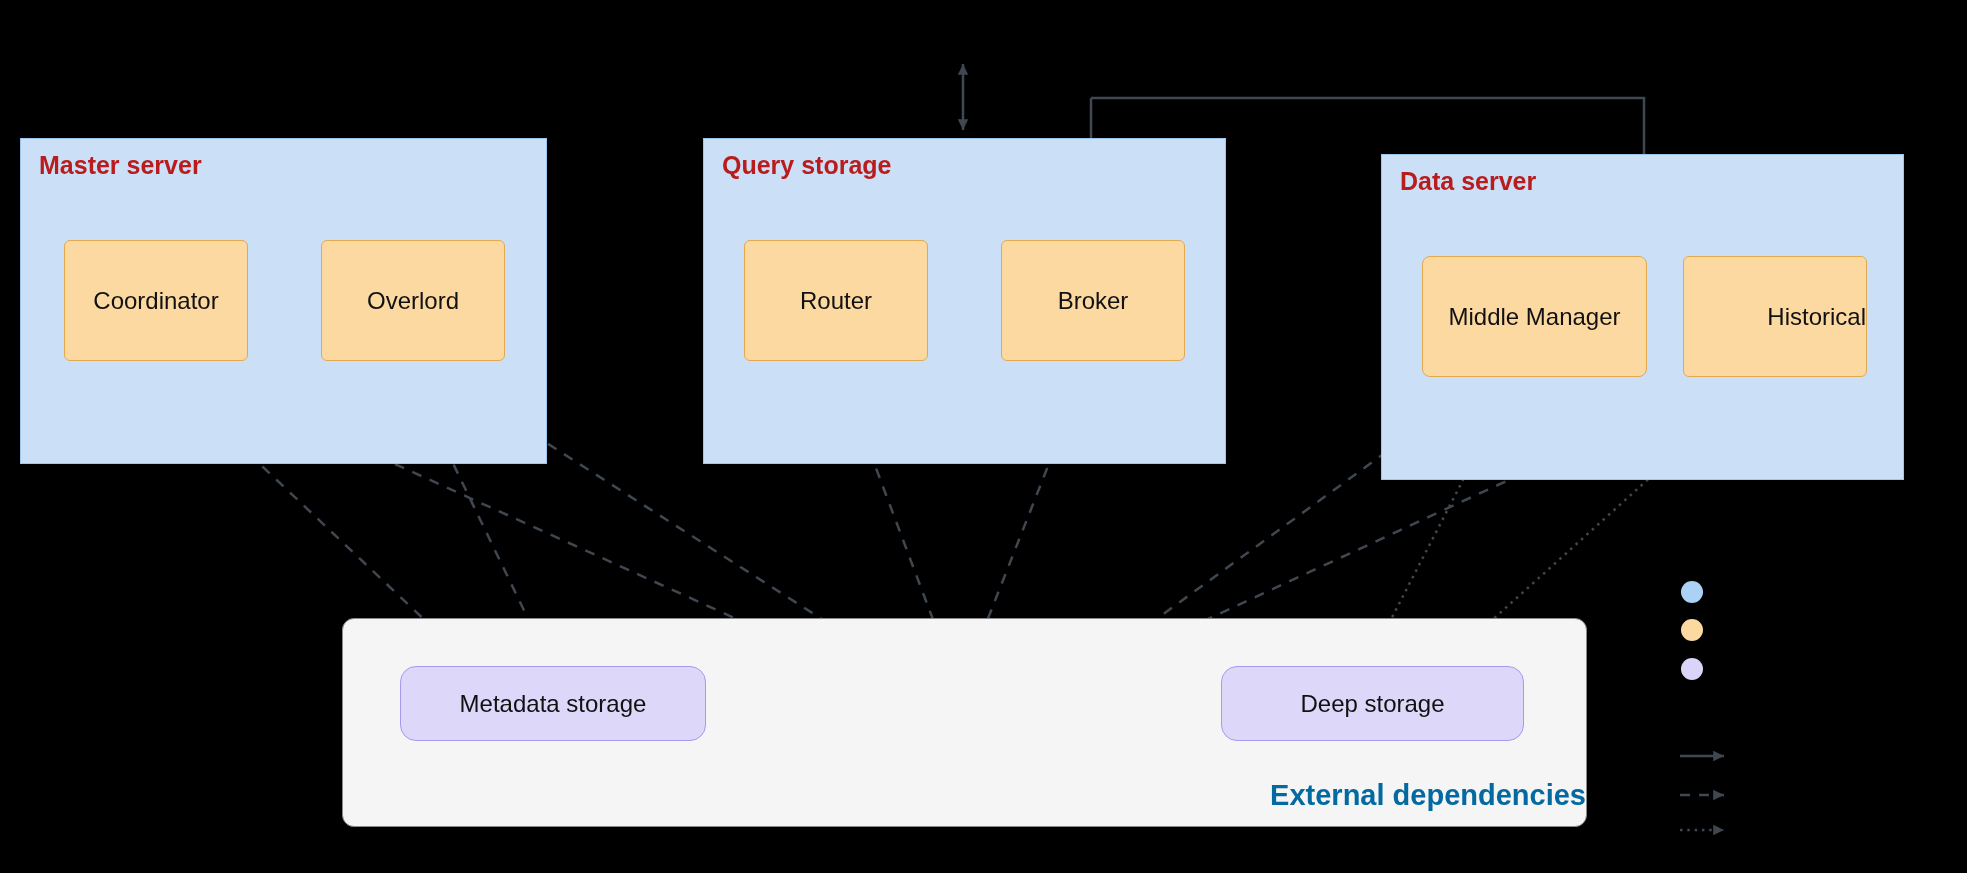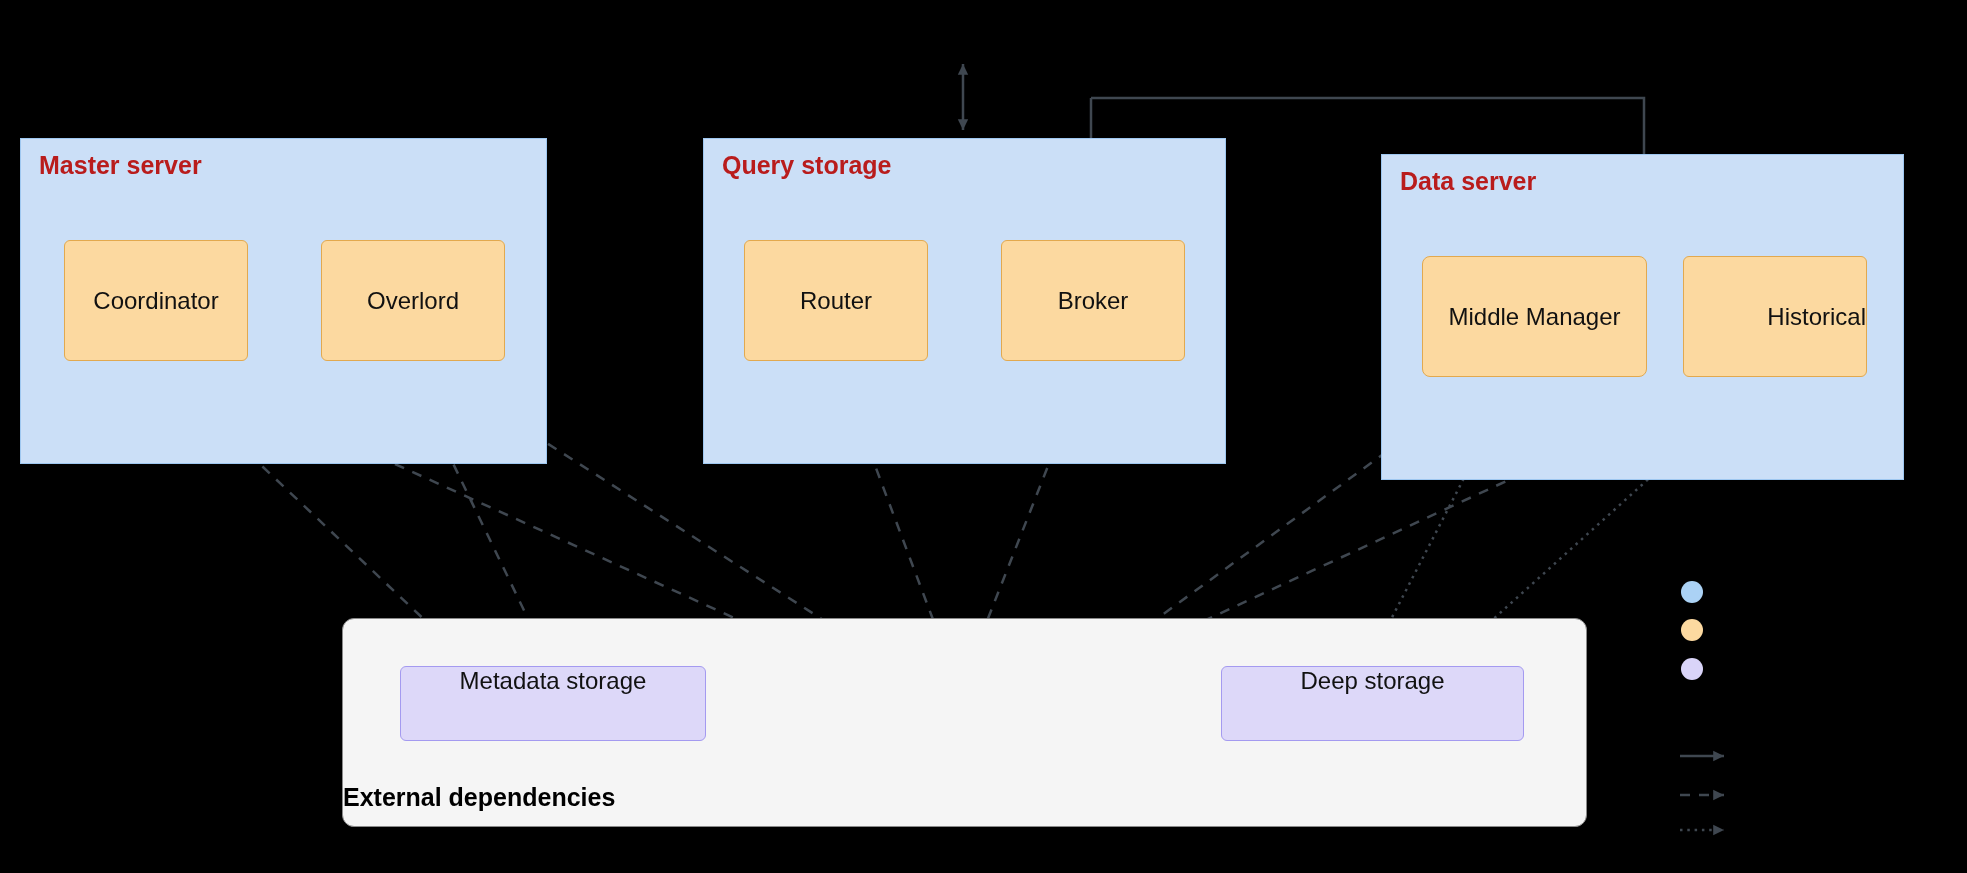--- a/index.html
+++ b/index.html
@@ -27,26 +27,26 @@
     border: 1.5px solid var(--process-border, #e2a94f);
     border-radius: 6px; font-size: 24px; text-align: center;
   }
   .external {
     position: absolute; left: 342px; top: 618px; width: 1243px; height: 207px;
     background: var(--external-fill, #f5f5f5);
     border: 1.5px solid var(--external-border, #8a8a8a);
     border-radius: 12px;
   }
   .storage {
-    position: absolute; display: flex; align-items: flex-start; justify-content: center;
+    position: absolute; display: flex; align-items: center; justify-content: center;
     background: var(--storage-fill, #ddd8f9);
     border: 1.5px solid var(--storage-border, #a49af0);
-    border-radius: 6px; font-size: 24px;
+    border-radius: 16px; font-size: 24px;
   }
-  .external-title { position: absolute; left: 0; right: 0; bottom: 14px; text-align: left; font-size: 25px; font-weight: bold; color: #000000; }
+  .external-title { position: absolute; left: 0; right: 0; bottom: 14px; text-align: right; font-size: 29px; font-weight: bold; color: #0369a1; }
 
   
   .g-master { left: 20px; top: 138px; width: 525px; height: 324px; }
   .g-query  { left: 703px; top: 138px; width: 521px; height: 324px; }
   .g-data   { left: 1381px; top: 138px; width: 521px; height: 324px; margin-top: 16px; }
   .p-coordinator { left: 43px;  top: 101px; width: 182px; height: 119px; }
   .p-overlord    { left: 300px; top: 101px; width: 182px; height: 119px; align-items: center; }
   .p-router      { left: 40px;  top: 101px; width: 182px; height: 119px; }
   .p-broker      { left: 297px; top: 101px; width: 182px; height: 119px; }
   .p-mm          { left: 40px;  top: 101px; width: 223px; height: 119px; border-radius: 8px; }

